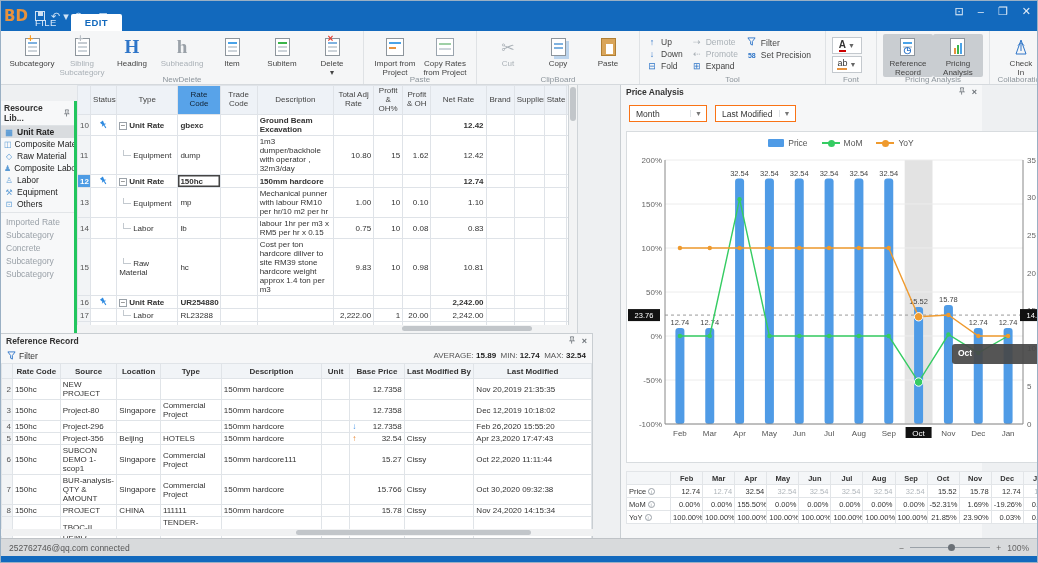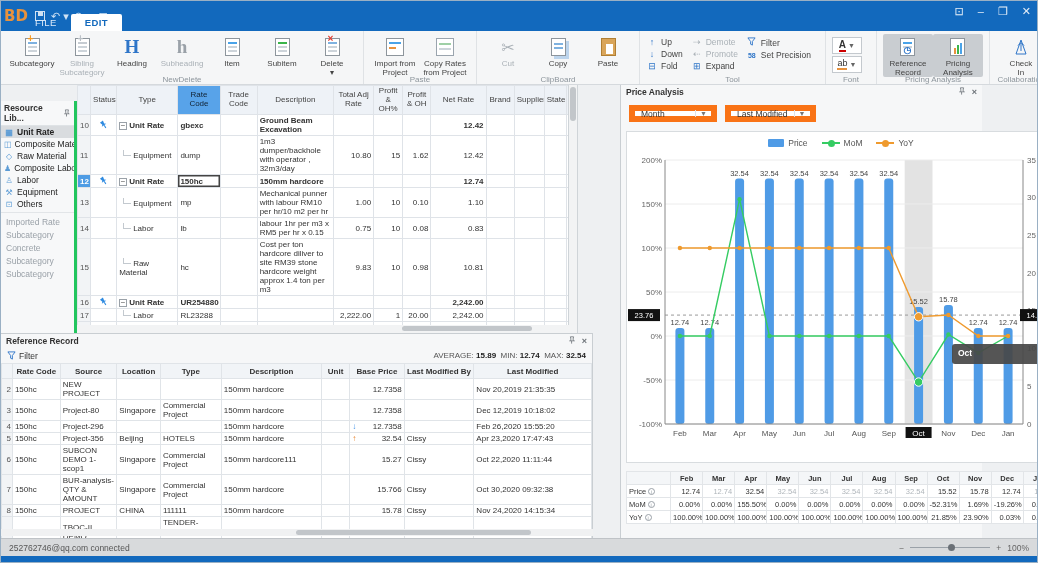--- a/index.html
+++ b/index.html
@@ -86,21 +86,21 @@
   table.ref td.num { text-align:right;}
   table.ref td.rn { background:#f2f4f6; color:#555; text-align:right; padding-right:1px;}
   .trend-up { color:#e8822a; font-weight:bold;}
   .trend-down { color:#3a8ee6; font-weight:bold;}
   .ref-hscroll { position:absolute; left:0; bottom:2px; width:592px; height:7px; background:#f0f1f2;}
   .ref-hscroll .thumb { position:absolute; top:1px; left:295px; width:235px; height:5px; background:#c2c6ca; border-radius:3px;}
 
   
   .pricepanel { position:absolute; left:619px; top:0; width:362px; height:453px; background:#f6f7f8; border-left:1px solid #c9ced2;}
   .dropdown-row { display:flex; gap:8px; padding:6px 8px 4px;}
-  .dropdown { display:flex; border:6px solid #f97316; background:#fff; height:17px; align-items:center; font-size:8.5px;}
+  .dropdown { display:flex; border:1px solid #f97316; background:#fff; height:17px; align-items:center; font-size:8.5px;}
   .dropdown .val { padding:0 6px; min-width:60px; color:#333;}
   .dropdown .arrow { width:16px; border-left:1px solid #dfe3e6; text-align:center; color:#777; font-size:7px;}
   .chartbox { position:absolute; left:5px; top:46px; width:430px; height:332px; background:#fff; border:1px solid #d8dcdf;}
   .legend { display:flex; justify-content:center; gap:14px; padding-top:6px; font-size:8.5px; color:#555; align-items:center;}
   .leg-item { display:flex; align-items:center; gap:4px;}
   .leg-bar { width:16px; height:8px; border-radius:1px;}
   .leg-line { position:relative; width:18px; height:2px;}
   .leg-line::after { content:""; position:absolute; left:6px; top:-2.5px; width:7px; height:7px; border-radius:50%; background:inherit;}
   .tooltip { position:absolute; left:325px; top:212px; width:90px; background:rgba(72,72,72,0.93); border-radius:3px; color:#fff; font-size:8.5px; padding:4px 6px; z-index:5;}
   .tooltip .tt-title { font-weight:bold; margin-bottom:2px;}

